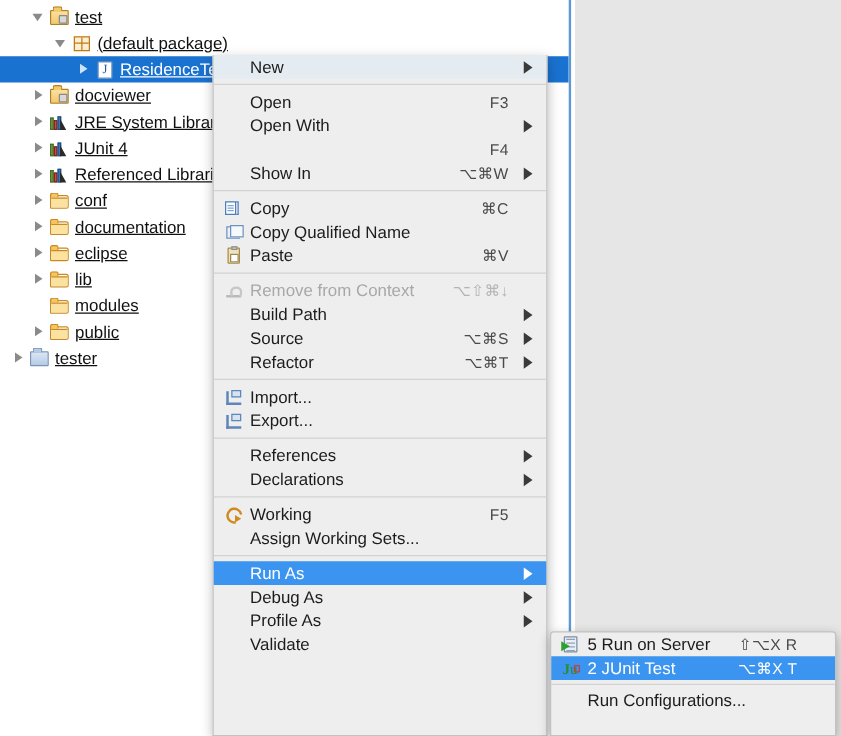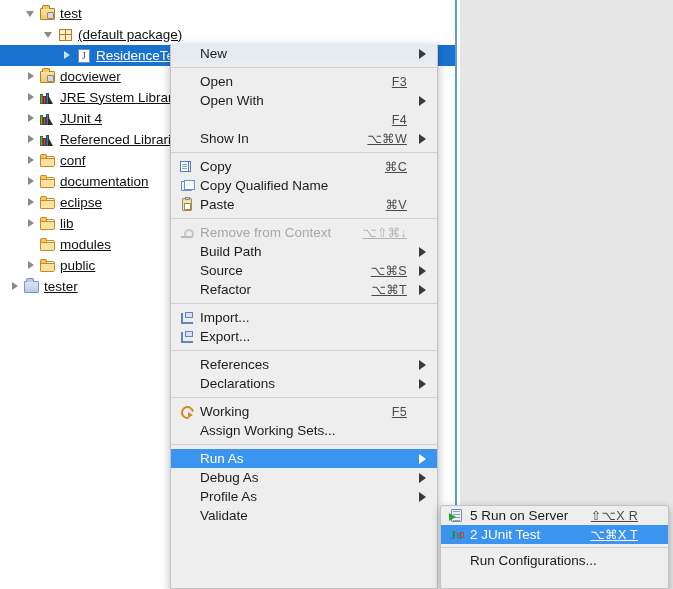--- a/index.html
+++ b/index.html
@@ -94,21 +94,21 @@
     font-size:13.5px;
     color:#1c1c1c;
   }
   .mi.hl{background:#e4ecf2;}
   .mi.sel{background:#3b95f0;color:#ffffff;}
   .mi.disabled{color:#a8a8a8;}
   .mi .mlabel{flex:0 0 auto;}
   .mi .spacer{flex:1 1 auto;}
   .mi .accel{
     flex:0 0 auto;font-size:12.5px;color:#4a4a4a;
-    letter-spacing:.3px;text-align:right;text-decoration:underline;
+    letter-spacing:.3px;text-align:right;
   }
   .mi.sel .accel{color:#ffffff;}
   .mi.disabled .accel{color:#b4b4b4;}
   .mi .arrow{
     flex:0 0 auto;width:14px;margin-left:6px;position:relative;height:12px;
   }
   .mi .arrow::before{
     content:"";position:absolute;right:1px;top:1px;
     border-left:7px solid #3a3a3a;
     border-top:5px solid transparent;

